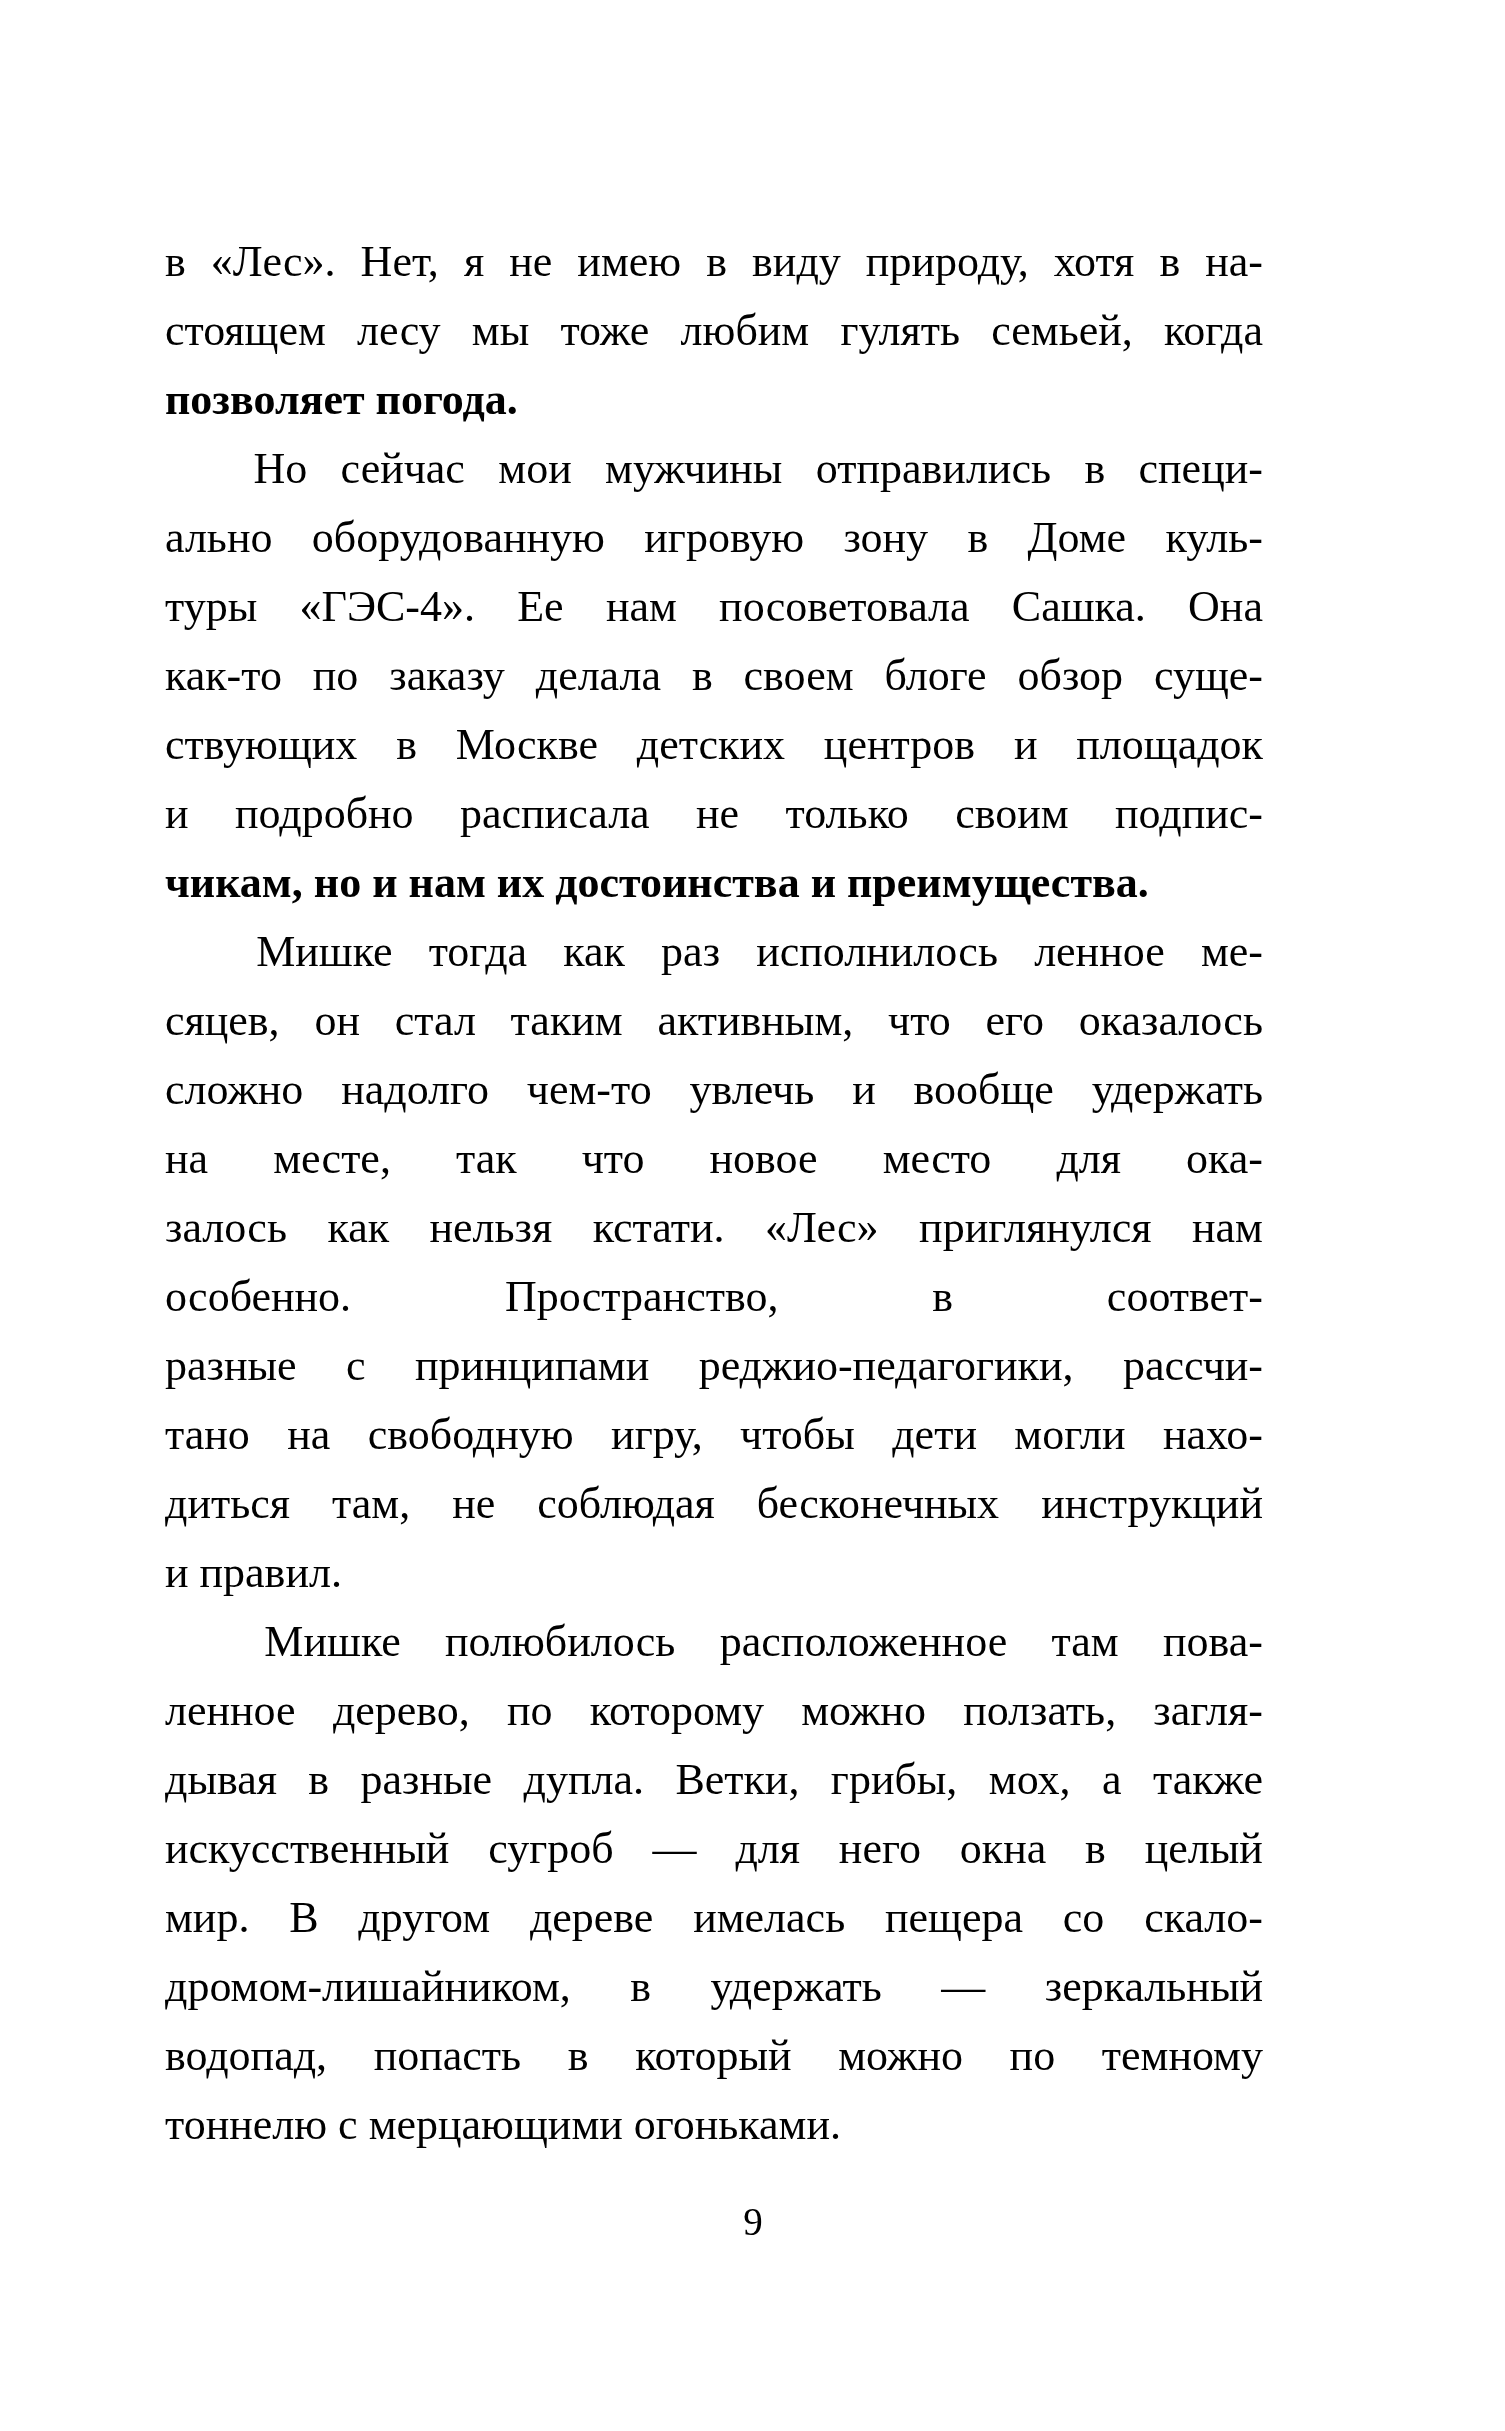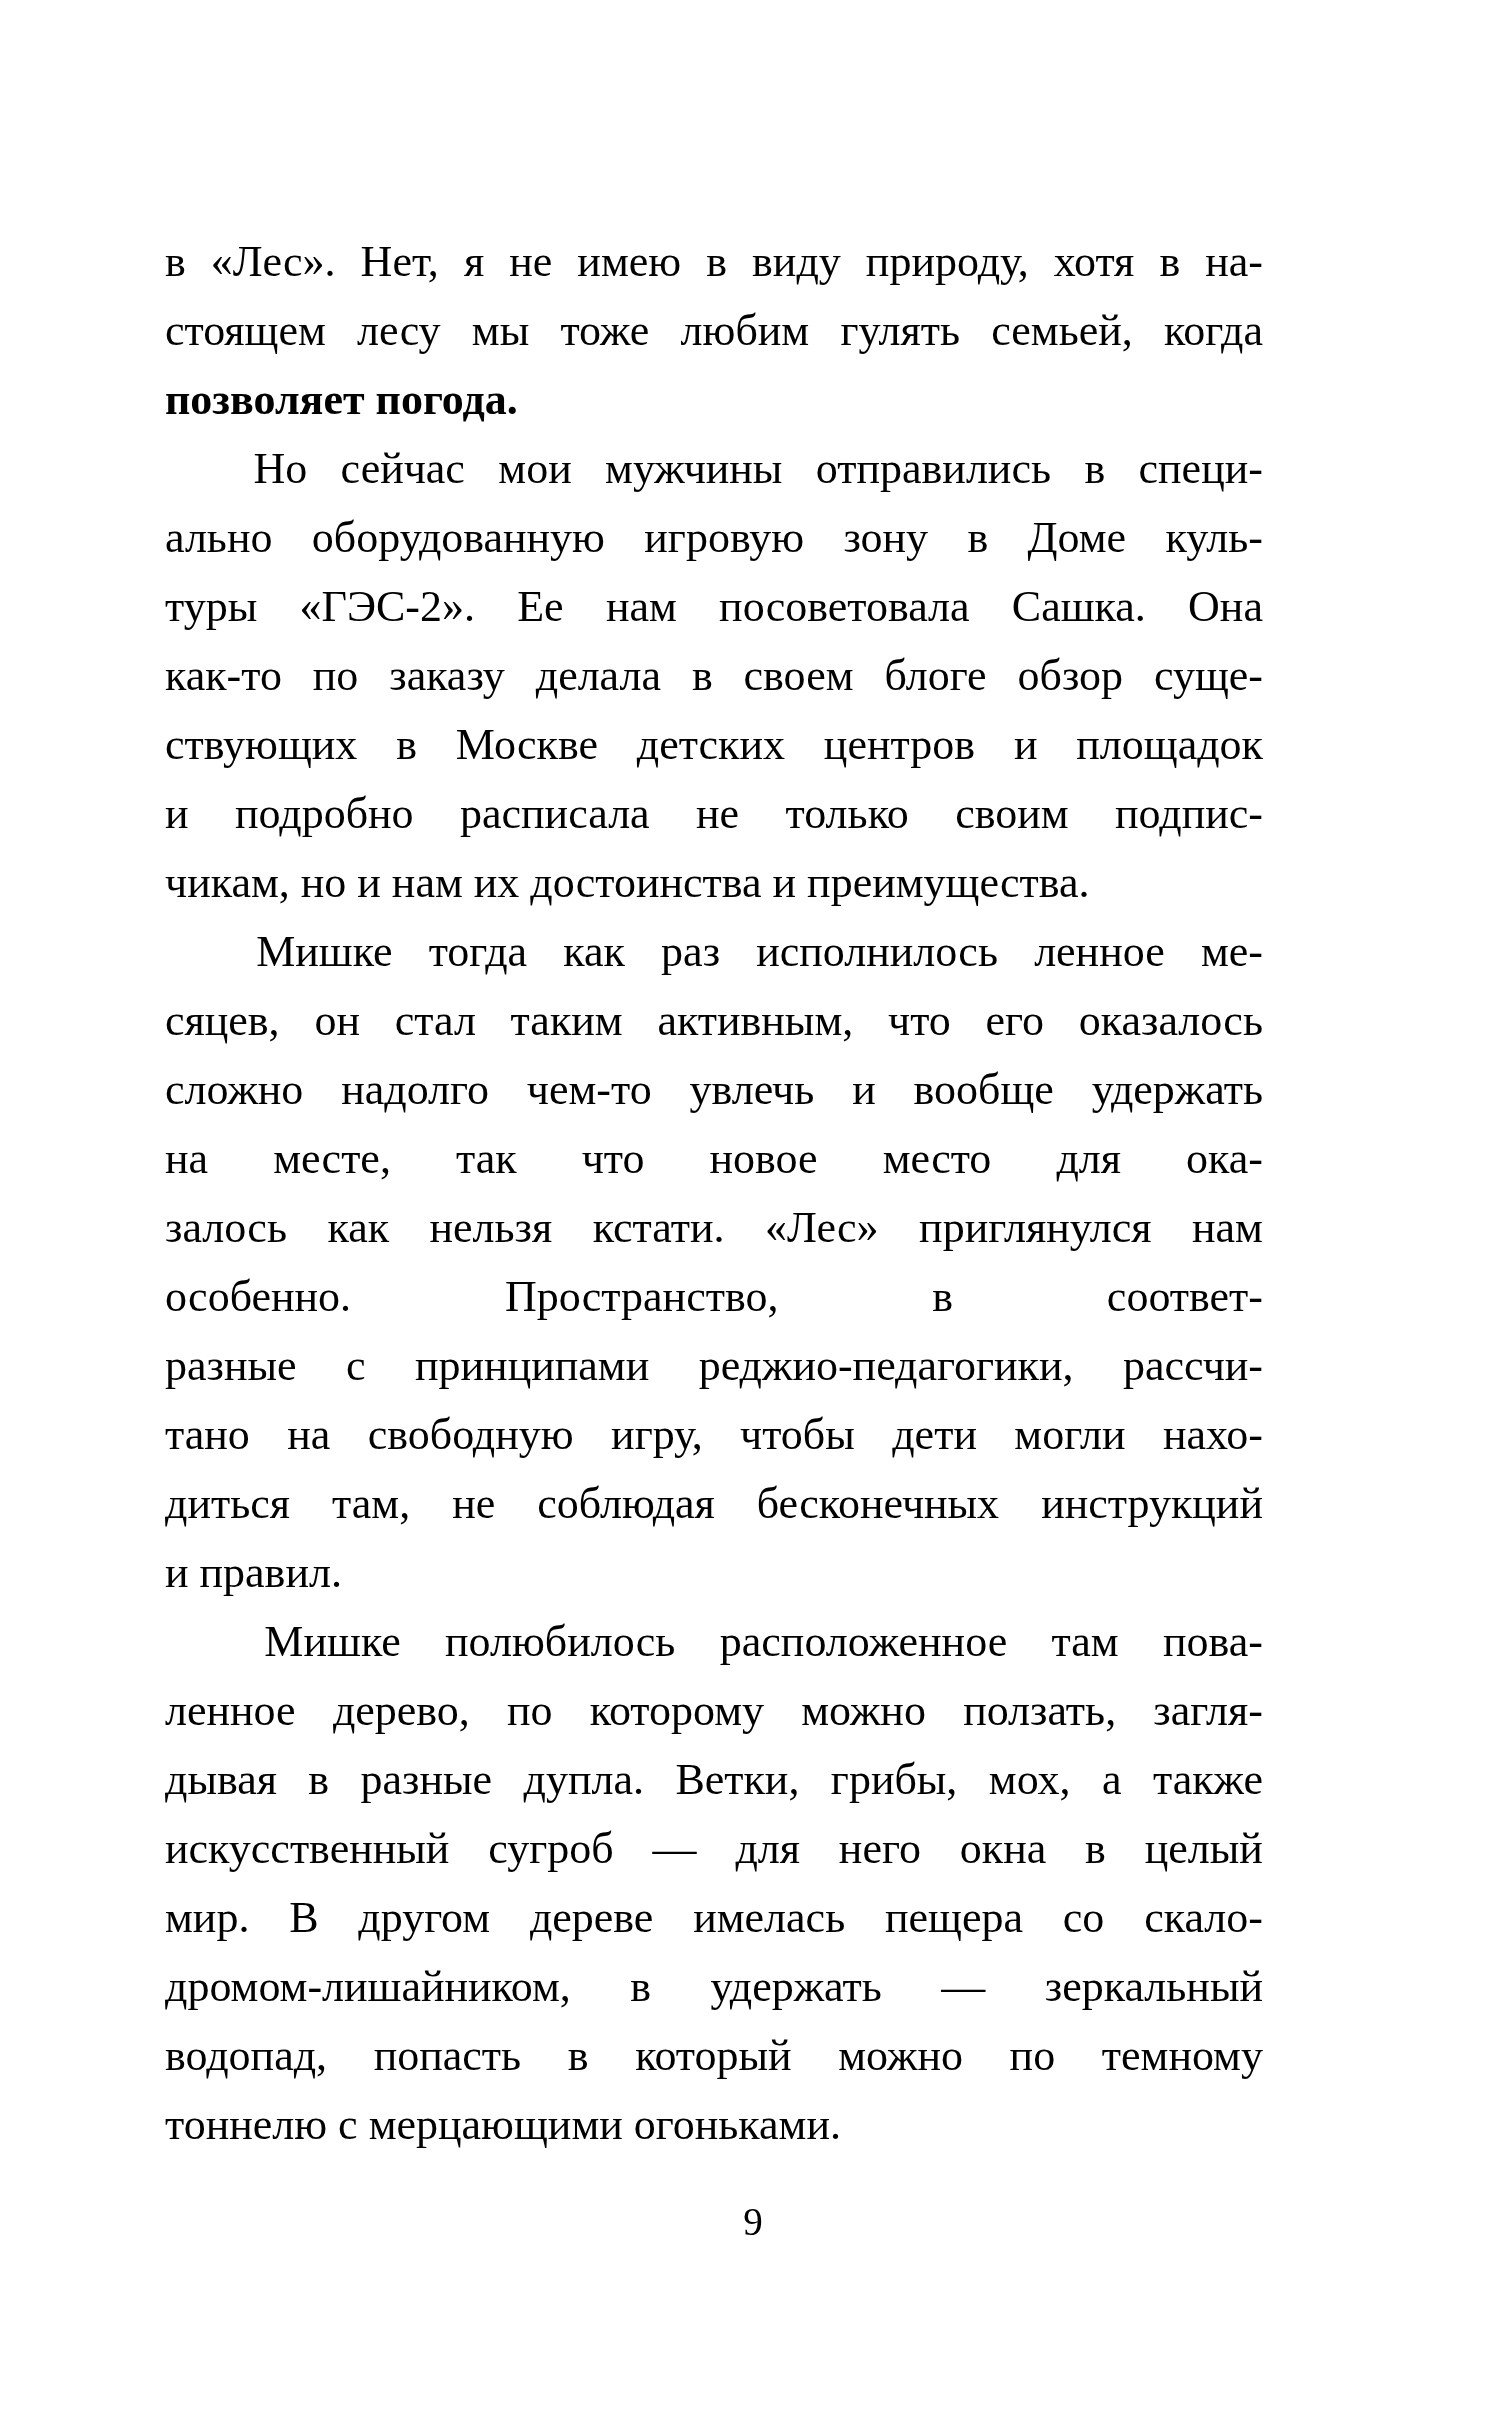--- a/index.html
+++ b/index.html
@@ -65,25 +65,25 @@
 
   <div class="text-column" id="text-column">
       <div class="para">
         <div class="line just"><span class="w">в</span><span class="w">«Лес».</span><span class="w">Нет,</span><span class="w">я</span><span class="w">не</span><span class="w">имею</span><span class="w">в</span><span class="w">виду</span><span class="w">природу,</span><span class="w">хотя</span><span class="w">в</span><span class="w">на-</span></div>
         <div class="line just"><span class="w">стоящем</span><span class="w">лесу</span><span class="w">мы</span><span class="w">тоже</span><span class="w">любим</span><span class="w">гулять</span><span class="w">семьей,</span><span class="w">когда</span></div>
         <div class="line" style="text-indent: 0px; font-weight: bold;">позволяет погода.</div>
       </div>
       <div class="para">
         <div class="line just"><span class="w" style="flex: 0 0 auto; width: 55px;"></span><span class="w">Но</span><span class="w">сейчас</span><span class="w">мои</span><span class="w">мужчины</span><span class="w">отправились</span><span class="w">в</span><span class="w">специ-</span></div>
         <div class="line just"><span class="w">ально</span><span class="w">оборудованную</span><span class="w">игровую</span><span class="w">зону</span><span class="w">в</span><span class="w">Доме</span><span class="w">куль-</span></div>
-        <div class="line just"><span class="w">туры</span><span class="w">«ГЭС-2».</span><span class="w">Ее</span><span class="w">нам</span><span class="w">посоветовала</span><span class="w">Сашка.</span><span class="w">Она</span></div>
+        <div class="line just"><span class="w">туры</span><span class="w">«ГЭС-4».</span><span class="w">Ее</span><span class="w">нам</span><span class="w">посоветовала</span><span class="w">Сашка.</span><span class="w">Она</span></div>
         <div class="line just"><span class="w">как-то</span><span class="w">по</span><span class="w">заказу</span><span class="w">делала</span><span class="w">в</span><span class="w">своем</span><span class="w">блоге</span><span class="w">обзор</span><span class="w">суще-</span></div>
         <div class="line just"><span class="w">ствующих</span><span class="w">в</span><span class="w">Москве</span><span class="w">детских</span><span class="w">центров</span><span class="w">и</span><span class="w">площадок</span></div>
         <div class="line just"><span class="w">и</span><span class="w">подробно</span><span class="w">расписала</span><span class="w">не</span><span class="w">только</span><span class="w">своим</span><span class="w">подпис-</span></div>
-        <div class="line" style="text-indent: 0px;">чикам, но и нам их достоинства и преимущества.</div>
+        <div class="line" style="text-indent: 0px; font-weight: bold;">чикам, но и нам их достоинства и преимущества.</div>
       </div>
       <div class="para">
         <div class="line just"><span class="w" style="flex: 0 0 auto; width: 55px;"></span><span class="w">Мишке</span><span class="w">тогда</span><span class="w">как</span><span class="w">раз</span><span class="w">исполнилось</span><span class="w">ленное</span><span class="w">ме-</span></div>
         <div class="line just"><span class="w">сяцев,</span><span class="w">он</span><span class="w">стал</span><span class="w">таким</span><span class="w">активным,</span><span class="w">что</span><span class="w">его</span><span class="w">оказалось</span></div>
         <div class="line just"><span class="w">сложно</span><span class="w">надолго</span><span class="w">чем-то</span><span class="w">увлечь</span><span class="w">и</span><span class="w">вообще</span><span class="w">удержать</span></div>
         <div class="line just"><span class="w">на</span><span class="w">месте,</span><span class="w">так</span><span class="w">что</span><span class="w">новое</span><span class="w">место</span><span class="w">для</span><span class="w">ока-</span></div>
         <div class="line just"><span class="w">залось</span><span class="w">как</span><span class="w">нельзя</span><span class="w">кстати.</span><span class="w">«Лес»</span><span class="w">приглянулся</span><span class="w">нам</span></div>
         <div class="line just"><span class="w">особенно.</span><span class="w">Пространство,</span><span class="w">в</span><span class="w">соответ-</span></div>
         <div class="line just"><span class="w">разные</span><span class="w">с</span><span class="w">принципами</span><span class="w">реджио-педагогики,</span><span class="w">рассчи-</span></div>
         <div class="line just"><span class="w">тано</span><span class="w">на</span><span class="w">свободную</span><span class="w">игру,</span><span class="w">чтобы</span><span class="w">дети</span><span class="w">могли</span><span class="w">нахо-</span></div>

